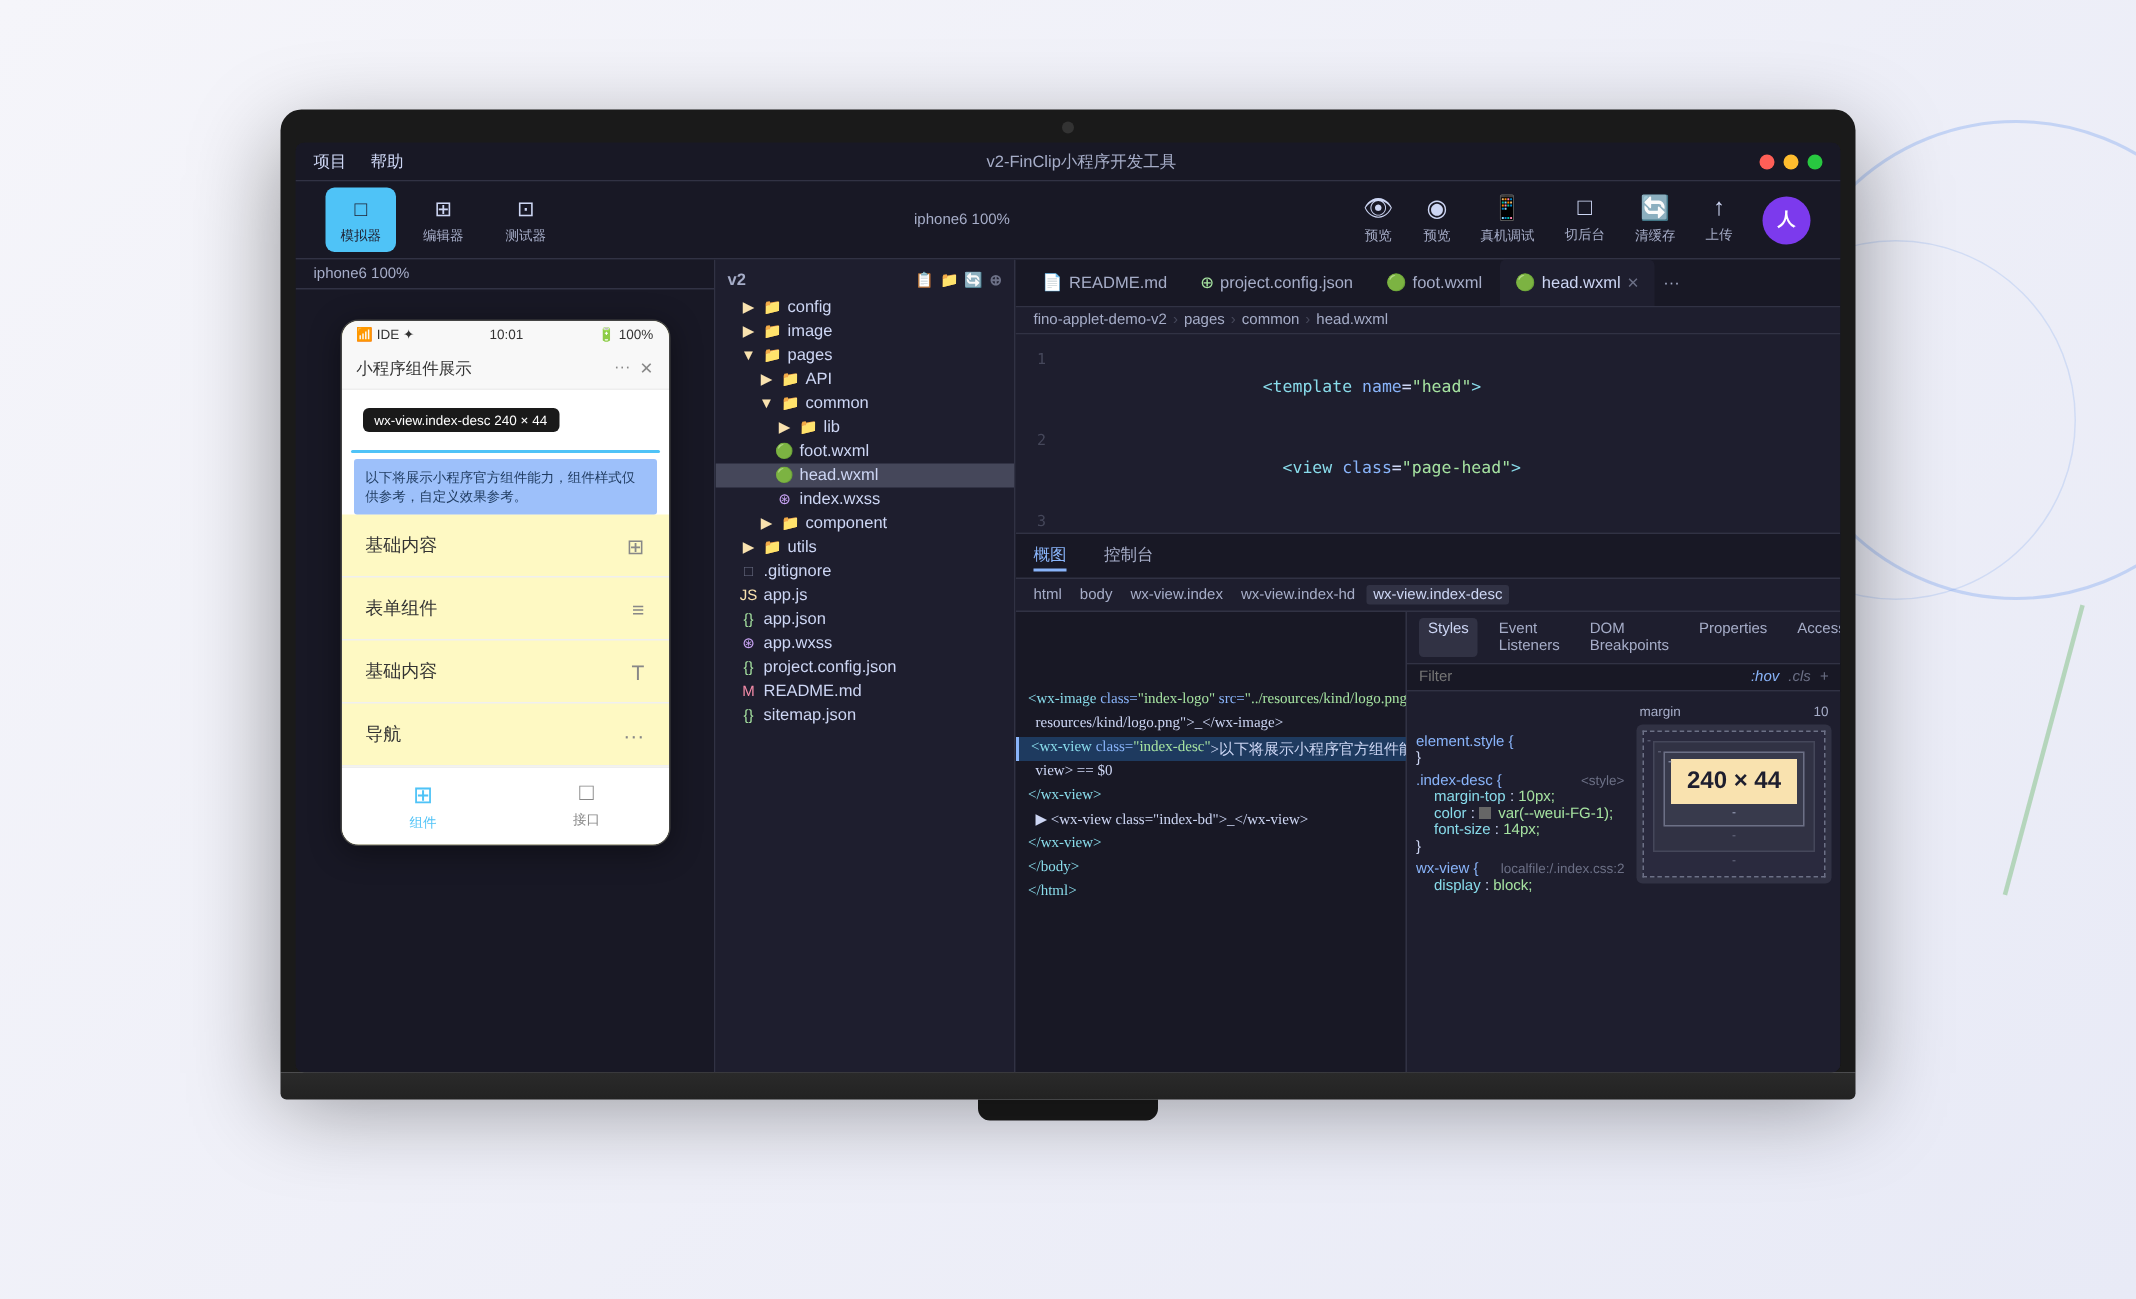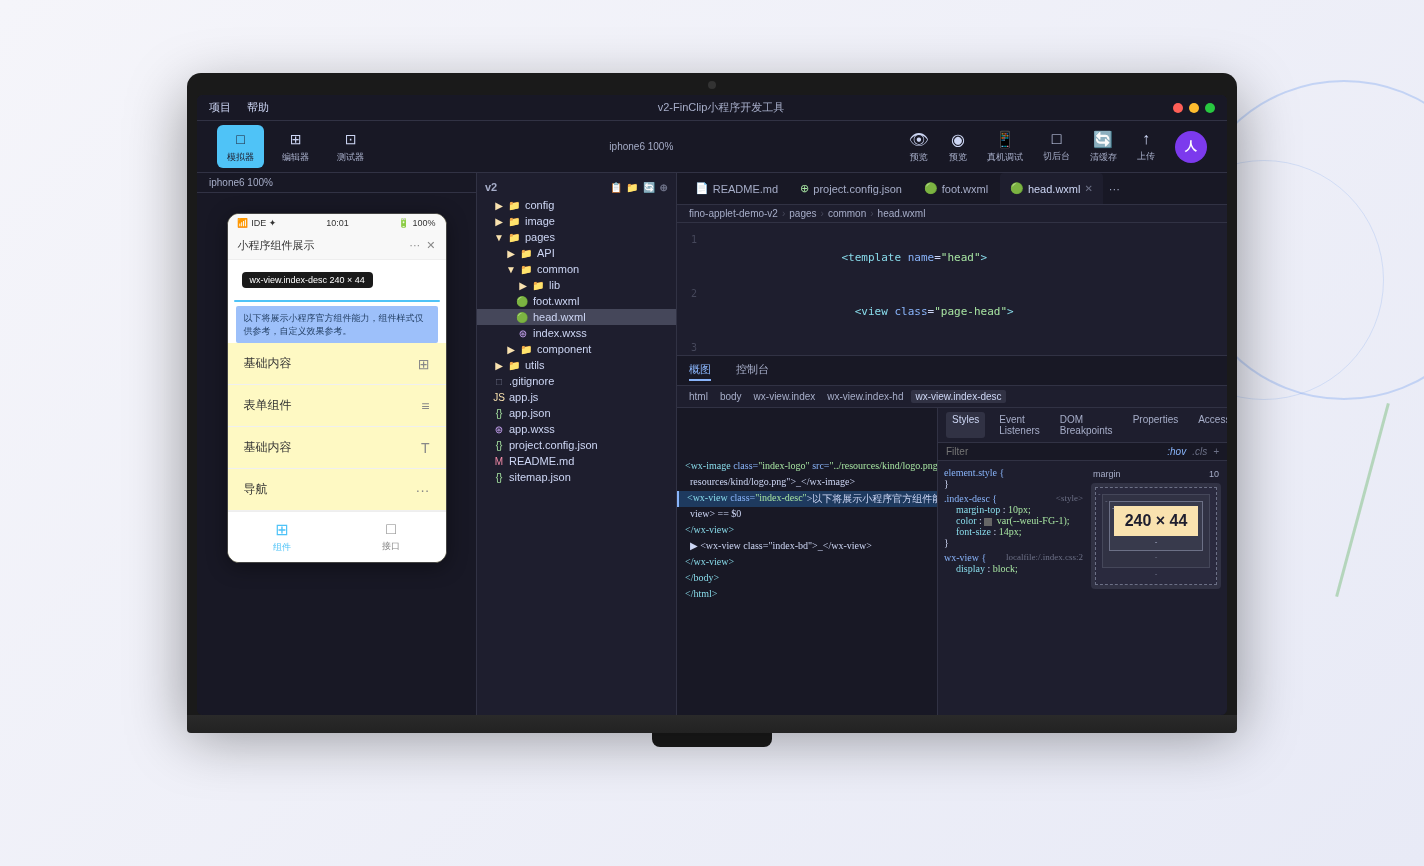--- a/index.html
+++ b/index.html
@@ -656,23 +656,24 @@
     .styles-content {
       flex: 1;
       overflow: auto;
       display: flex;
       gap: 8px;
       padding: 6px;
     }
 
     .styles-rules {
       flex: 1;
-      font-family: Liberation Serif, serif;
+      font-family: Liberation Sans, sans-serif;
       font-size: 10px;
       color: #cdd6f4;
+      margin-top: 22px;
     }
 
     .style-rule {
       margin-bottom: 4px;
     }
 
     .style-selector { color: #89b4fa; }
     .style-property { color: #89dceb; }
     .style-value { color: #a6e3a1; }
     .style-source { color: #6c7086; float: right; font-size: 9px; }

